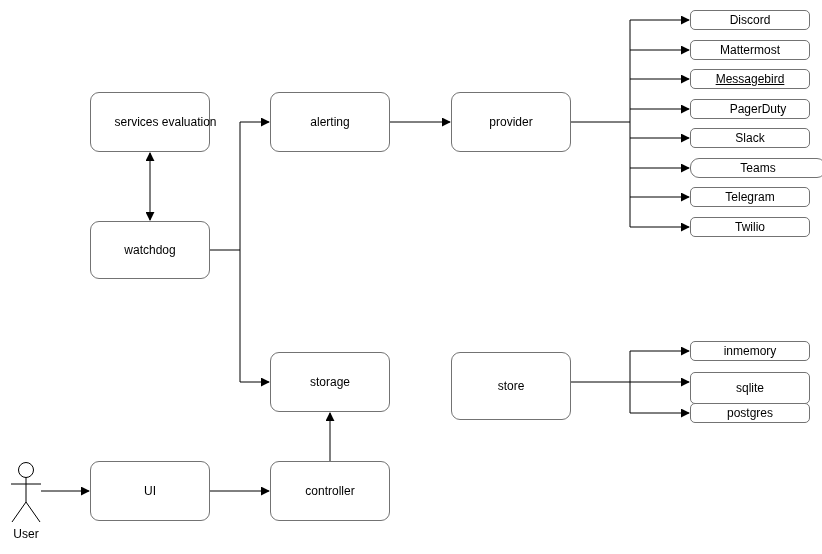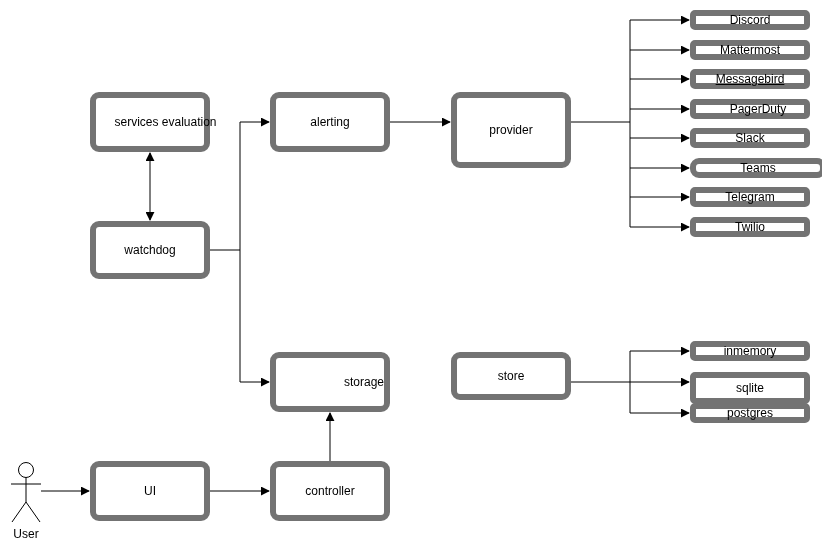--- a/index.html
+++ b/index.html
@@ -13,21 +13,21 @@
     overflow: hidden;
   }
   svg.wires {
     position: absolute;
     left: 0; top: 0;
     width: 822px; height: 554px;
   }
   .node {
     position: absolute;
     background: #ffffff;
-    border: 6px solid #737373;
+    border: 1px solid #737373;
     box-sizing: border-box;
     display: flex;
     align-items: center;
     justify-content: center;
     font-size: 12px;
     line-height: 1.2;
     text-align: center;
     white-space: nowrap;
   }
   .big   { border-radius: 9px; }
@@ -97,29 +97,29 @@
   </div>
 
   <div class="node big" style="left:90px; top:221px; width:120px; height:58px;">
     <span>watchdog</span>
   </div>
 
   <div class="node big" style="left:270px; top:92px; width:120px; height:60px;">
     <span>alerting</span>
   </div>
 
-  <div class="node big" style="left:451px; top:92px; width:120px; height:76px;">
+  <div class="node big" style="left:451px; top:92px; width:120px; height:60px;">
     <span>provider</span>
   </div>
 
-  <div class="node big" style="left:270px; top:352px; width:120px; height:60px;justify-content:flex-end;">
+  <div class="node big" style="left:270px; top:352px; width:120px; height:60px;">
     <span>storage</span>
   </div>
 
-  <div class="node big" style="left:451px; top:352px; width:120px; height:48px;">
+  <div class="node big" style="left:451px; top:352px; width:120px; height:68px;">
     <span>store</span>
   </div>
 
   <div class="node big" style="left:90px; top:461px; width:120px; height:60px;">
     <span>UI</span>
   </div>
 
   <div class="node big" style="left:270px; top:461px; width:120px; height:60px;text-align:center;">
     <span>controller</span>
   </div>

